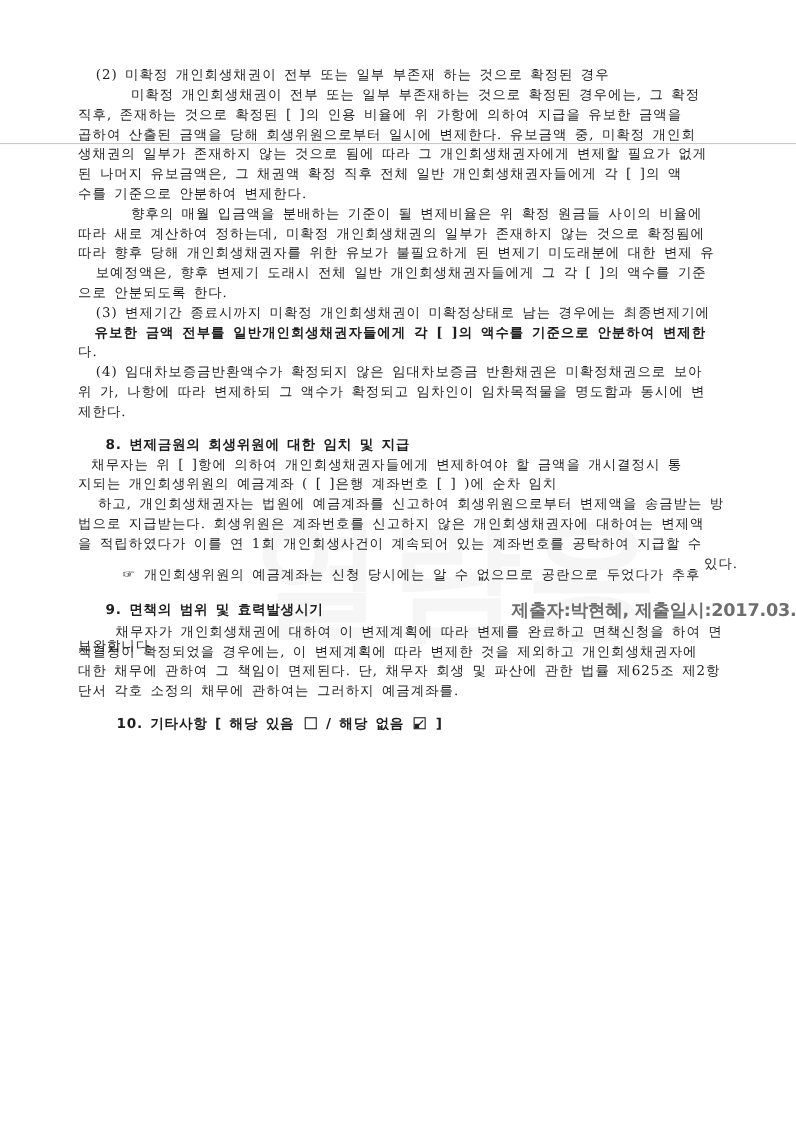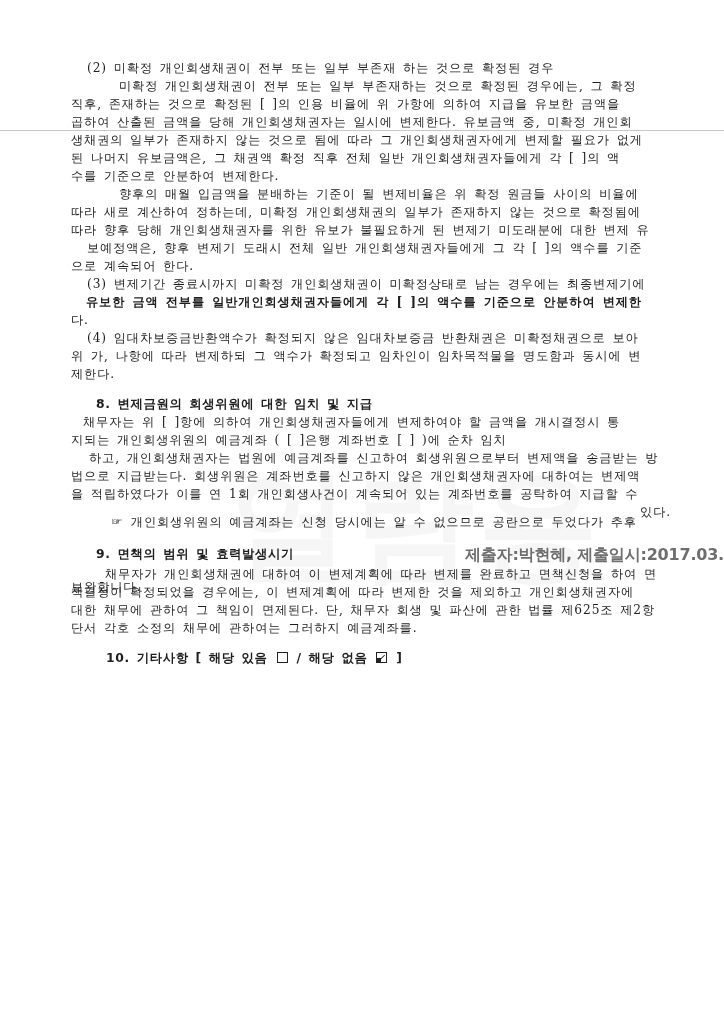--- a/index.html
+++ b/index.html
@@ -40,29 +40,29 @@
 <body>
 
 <div class="page">
   <div class="scanline"></div>
   <div class="watermark">열람용</div>
 
   <div id="lines">
       <div class="line" style="top: 60px; left: 87px;">(2) 미확정 개인회생채권이 전부 또는 일부 부존재 하는 것으로 확정된 경우</div>
       <div class="line" style="top: 78px; left: 119px;">미확정 개인회생채권이 전부 또는 일부 부존재하는 것으로 확정된 경우에는, 그 확정</div>
       <div class="line" style="top: 96px; left: 71px;">직후, 존재하는 것으로 확정된 [      ]의 인용 비율에 위 가항에 의하여 지급을 유보한 금액을</div>
-      <div class="line" style="top: 114px; left: 71px;">곱하여 산출된 금액을 당해 개인회생채권자는 일시에 변제한다. 유보금액 중, 미확정 개인회</div>
+      <div class="line" style="top: 114px; left: 71px;">곱하여 산출된 금액을 당해 회생위원으로부터 일시에 변제한다. 유보금액 중, 미확정 개인회</div>
       <div class="line" style="top: 132px; left: 71px;">생채권의 일부가 존재하지 않는 것으로 됨에 따라 그 개인회생채권자에게 변제할 필요가 없게</div>
       <div class="line" style="top: 150px; left: 71px;">된 나머지 유보금액은, 그 채권액 확정 직후 전체 일반 개인회생채권자들에게 각 [      ]의 액</div>
       <div class="line" style="top: 168px; left: 71px;">수를 기준으로 안분하여 변제한다.</div>
       <div class="line" style="top: 186px; left: 119px;">향후의 매월 입금액을 분배하는 기준이 될 변제비율은 위 확정 원금들 사이의 비율에</div>
       <div class="line" style="top: 204px; left: 71px;">따라 새로 계산하여 정하는데, 미확정 개인회생채권의 일부가 존재하지 않는 것으로 확정됨에</div>
       <div class="line" style="top: 222px; left: 71px;">따라 향후 당해 개인회생채권자를 위한 유보가 불필요하게 된 변제기 미도래분에 대한 변제 유</div>
       <div class="line" style="top: 240px; left: 87px;">보예정액은, 향후 변제기 도래시 전체 일반 개인회생채권자들에게 그 각 [      ]의 액수를 기준</div>
-      <div class="line" style="top: 258px; left: 71px;">으로 계속되어 한다.</div>
+      <div class="line" style="top: 258px; left: 71px;">으로 안분되도록 한다.</div>
       <div class="line" style="top: 276px; left: 87px;">(3) 변제기간 종료시까지 미확정 개인회생채권이 미확정상태로 남는 경우에는 최종변제기에</div>
       <div class="line" style="top: 294px; left: 86px; font-weight: bold;">유보한 금액 전부를 일반개인회생채권자들에게 각 [      ]의 액수를 기준으로 안분하여 변제한</div>
       <div class="line" style="top: 312px; left: 71px;">다.</div>
       <div class="line" style="top: 330px; left: 87px;">(4) 임대차보증금반환액수가 확정되지 않은 임대차보증금 반환채권은 미확정채권으로 보아</div>
       <div class="line" style="top: 348px; left: 71px;">위 가, 나항에 따라 변제하되 그 액수가 확정되고 임차인이 임차목적물을 명도함과 동시에 변</div>
       <div class="line" style="top: 366px; left: 71px;">제한다.</div>
       <div class="line heading" style="top: 396px; left: 61px;">8. 변제금원의 회생위원에 대한 임치 및 지급</div>
       <div class="line" style="top: 414px; left: 83px;">채무자는 위 [      ]항에 의하여 개인회생채권자들에게 변제하여야 할 금액을 개시결정시 통</div>
       <div class="line" style="top: 432px; left: 71px;">지되는 개인회생위원의 예금계좌 ( [          ]은행 계좌번호 [                              ] )에 순차 임치</div>
       <div class="line" style="top: 450px; left: 89px;">하고, 개인회생채권자는 법원에 예금계좌를 신고하여 회생위원으로부터 변제액을 송금받는 방</div>

